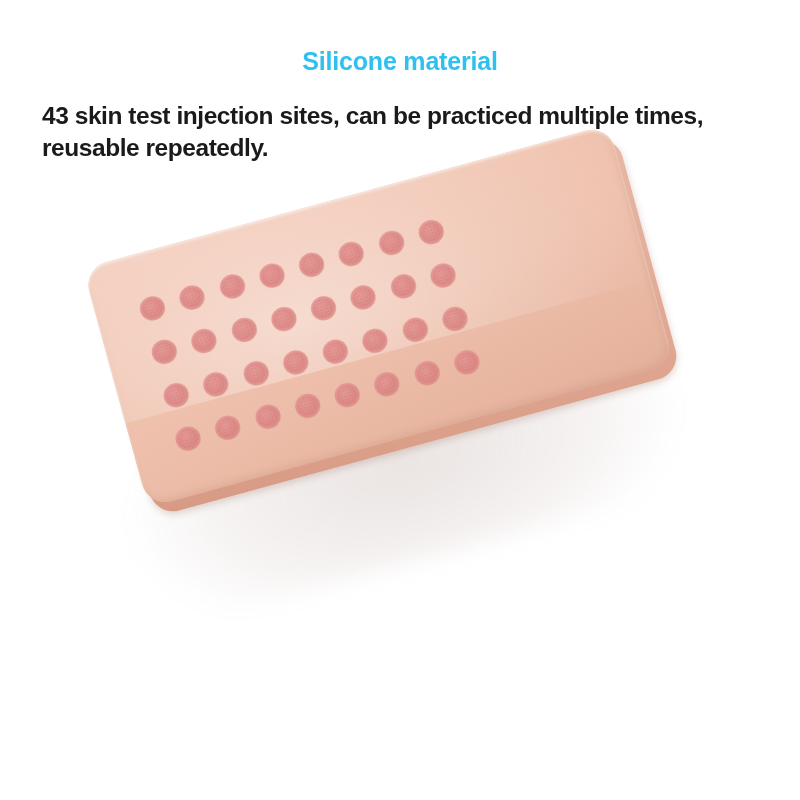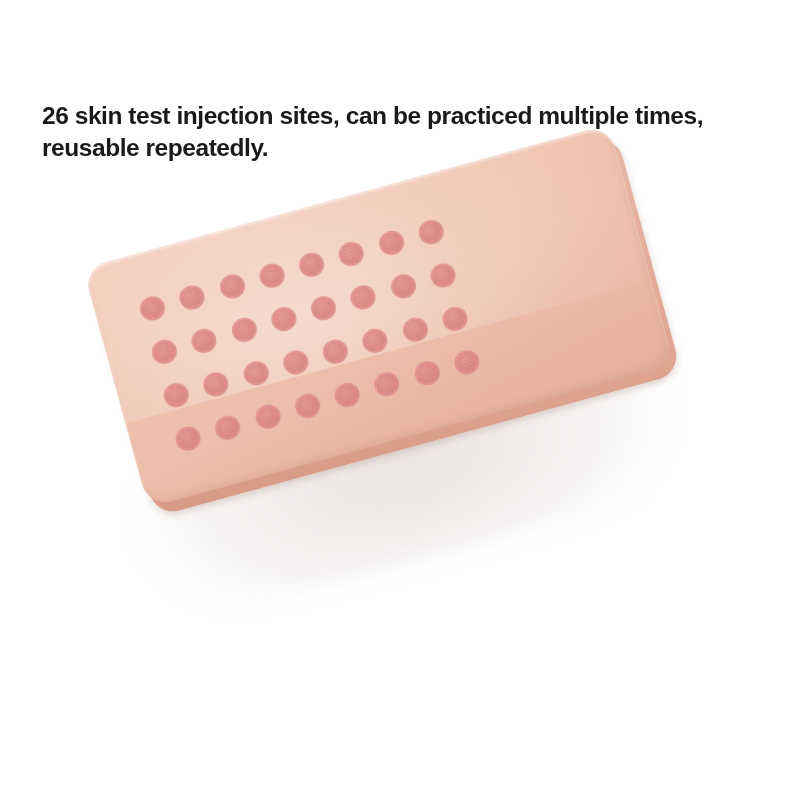--- a/index.html
+++ b/index.html
@@ -204,22 +204,23 @@
     background-position: 0 0, 1.6px 1.6px;
     mix-blend-mode: multiply;
     opacity: 0.75;
   }
 </style>
 </head>
 <body>
 
 <div class="stage">
 
-
-  <div class="desc">26 skin test injection sites, can be practiced multiple times, reusable repeatedly.</div>
+  <div class="headline">Silicone material</div>
+
+  <div class="desc">43 skin test injection sites, can be practiced multiple times, reusable repeatedly.</div>
 
   <div class="photo">
 
     <div class="pad-shadow"></div>
 
     <div class="pad">
 
       <div class="pad-side"></div>
 
       <div class="pad-face">

